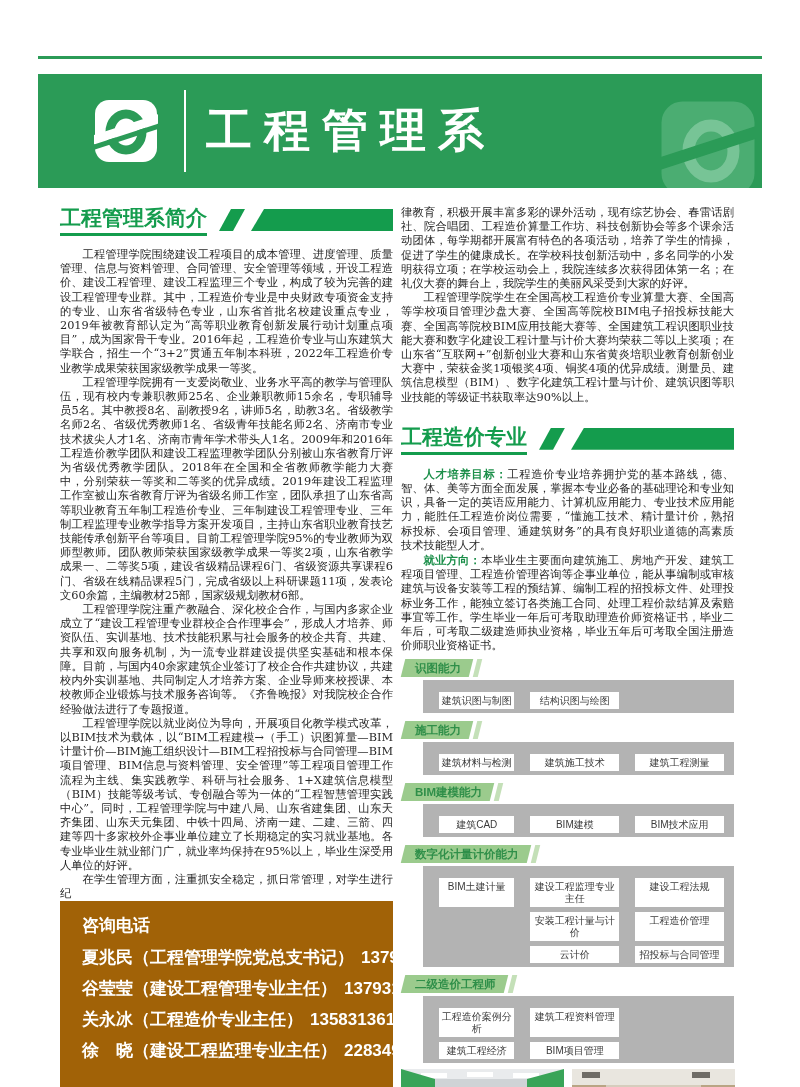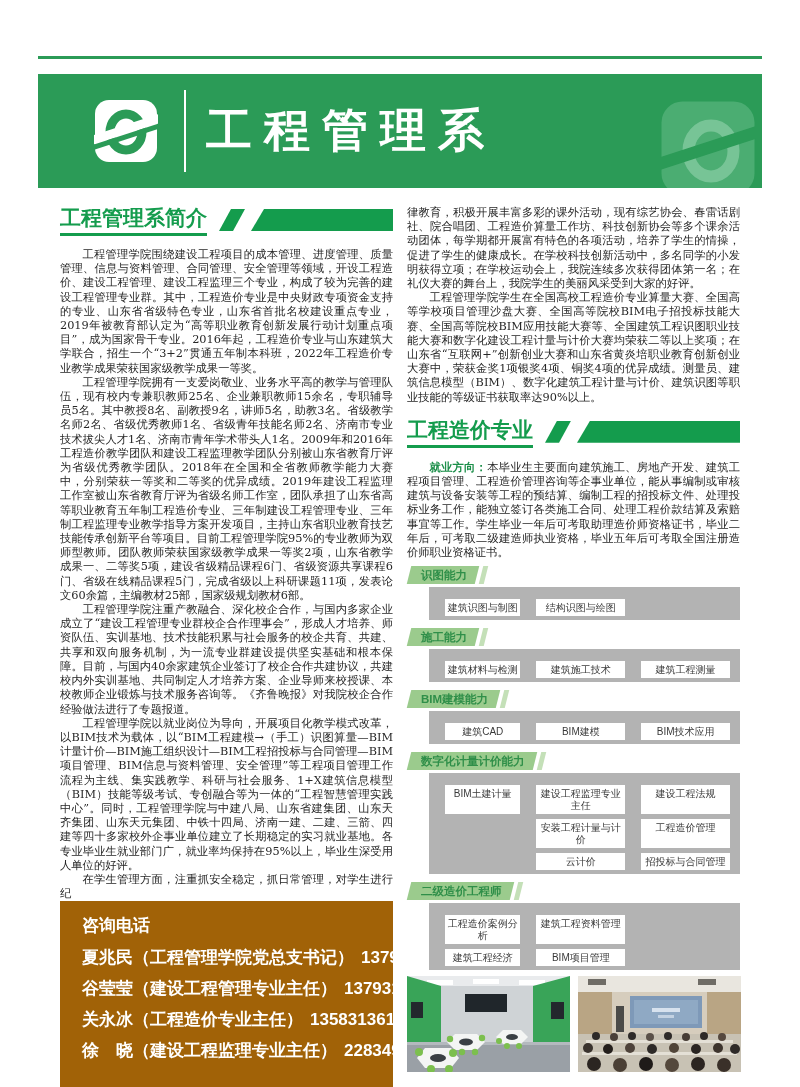--- a/index.html
+++ b/index.html
@@ -8,21 +8,21 @@
   .top-line{position:absolute;left:38px;top:56px;width:724px;height:2.5px;background:#2B9B57;}
   
   .banner{position:absolute;left:38px;top:74px;width:724px;height:114px;background:#2B9B57;
           display:flex;align-items:center;overflow:hidden;}
   .logo{width:64px;height:64px;margin-left:56px;flex:0 0 auto;}
   .banner-divider{width:2px;height:82px;background:#ffffff;margin:0 20px 0 26px;flex:0 0 auto;}
   .banner-title{font-family:"Liberation Sans",sans-serif;font-size:46px;font-weight:bold;
                 color:#fff;letter-spacing:12px;margin:0;white-space:nowrap;}
   .watermark{position:absolute;right:6px;top:26px;width:96px;height:96px;opacity:.95;}
   
-  .columns{position:absolute;left:60px;top:206px;width:680px;height:824px;display:flex;gap:14px;}
+  .columns{position:absolute;left:60px;top:206px;width:680px;height:824px;display:flex;gap:8px;}
   .col{width:333px;display:flex;flex-direction:column;}
   
   .sec-head{display:flex;align-items:flex-start;height:34px;margin-bottom:8px;flex:0 0 auto;}
   .sec-title{font-family:"Liberation Sans",sans-serif;font-weight:bold;font-size:21px;
              color:#149C4D;border-bottom:3px solid #149C4D;padding-bottom:3px;line-height:24px;}
   .deco{flex:1;position:relative;height:22px;margin-left:12px;margin-top:3px;}
   .deco .d1{position:absolute;left:0;top:0;width:26px;height:22px;background:#149C4D;
             clip-path:polygon(12px 0,26px 0,14px 100%,0 100%);}
   .deco .d2{position:absolute;left:32px;right:0;top:0;height:22px;background:#149C4D;
             clip-path:polygon(13px 0,100% 0,100% 100%,0 100%);}
@@ -116,29 +116,30 @@
         </div>
       </div>
     </section>
 
     <section class="col">
       <div class="body-text">
         <p class="no-indent">律教育，积极开展丰富多彩的课外活动，现有综艺协会、春雷话剧社、院合唱团、工程造价算量工作坊、科技创新协会等多个课余活动团体，每学期都开展富有特色的各项活动，培养了学生的情操，促进了学生的健康成长。在学校科技创新活动中，多名同学的小发明获得立项；在学校运动会上，我院连续多次获得团体第一名；在礼仪大赛的舞台上，我院学生的美丽风采受到大家的好评。</p>
         <p>工程管理学院学生在全国高校工程造价专业算量大赛、全国高等学校项目管理沙盘大赛、全国高等院校BIM电子招投标技能大赛、全国高等院校BIM应用技能大赛等、全国建筑工程识图职业技能大赛和数字化建设工程计量与计价大赛均荣获二等以上奖项；在山东省“互联网+”创新创业大赛和山东省黄炎培职业教育创新创业大赛中，荣获金奖1项银奖4项、铜奖4项的优异成绩。测量员、建筑信息模型（BIM）、数字化建筑工程计量与计价、建筑识图等职业技能的等级证书获取率达90%以上。</p>
       </div>
 
-      <div class="sec-head" style="margin-top:13px;">
+      <div class="sec-head" style="margin-top:20px;">
         <span class="sec-title">工程造价专业</span>
         <span class="deco">
             <i class="d1"></i>
             <i class="d2"></i>
           </span>
       </div>
 
       <div class="body-text">
+        <p><span class="lead">人才培养目标：</span><span>工程造价专业培养拥护党的基本路线，德、智、体、美等方面全面发展，掌握本专业必备的基础理论和专业知识，具备一定的英语应用能力、计算机应用能力、专业技术应用能力，能胜任工程造价岗位需要，“懂施工技术、精计量计价，熟招标投标、会项目管理、通建筑财务”的具有良好职业道德的高素质技术技能型人才。</span></p>
         <p><span class="lead">就业方向：</span><span>本毕业生主要面向建筑施工、房地产开发、建筑工程项目管理、工程造价管理咨询等企事业单位，能从事编制或审核建筑与设备安装等工程的预结算、编制工程的招投标文件、处理投标业务工作，能独立签订各类施工合同、处理工程价款结算及索赔事宜等工作。学生毕业一年后可考取助理造价师资格证书，毕业二年后，可考取二级建造师执业资格，毕业五年后可考取全国注册造价师职业资格证书。</span></p>
       </div>
 
       <div class="skills">
 
         <div class="skill-group">
           <div class="skill-tag"><span>识图能力</span></div>
           <div class="skill-bar">
             <div class="skill-row">
               <div class="skill-box">建筑识图与制图</div>

